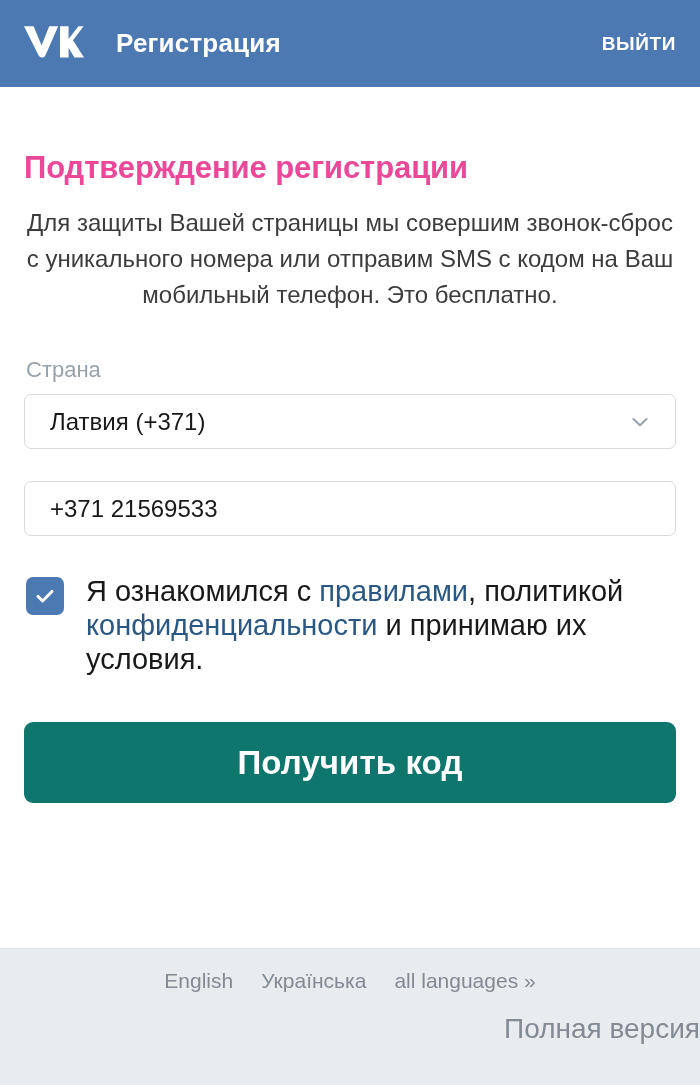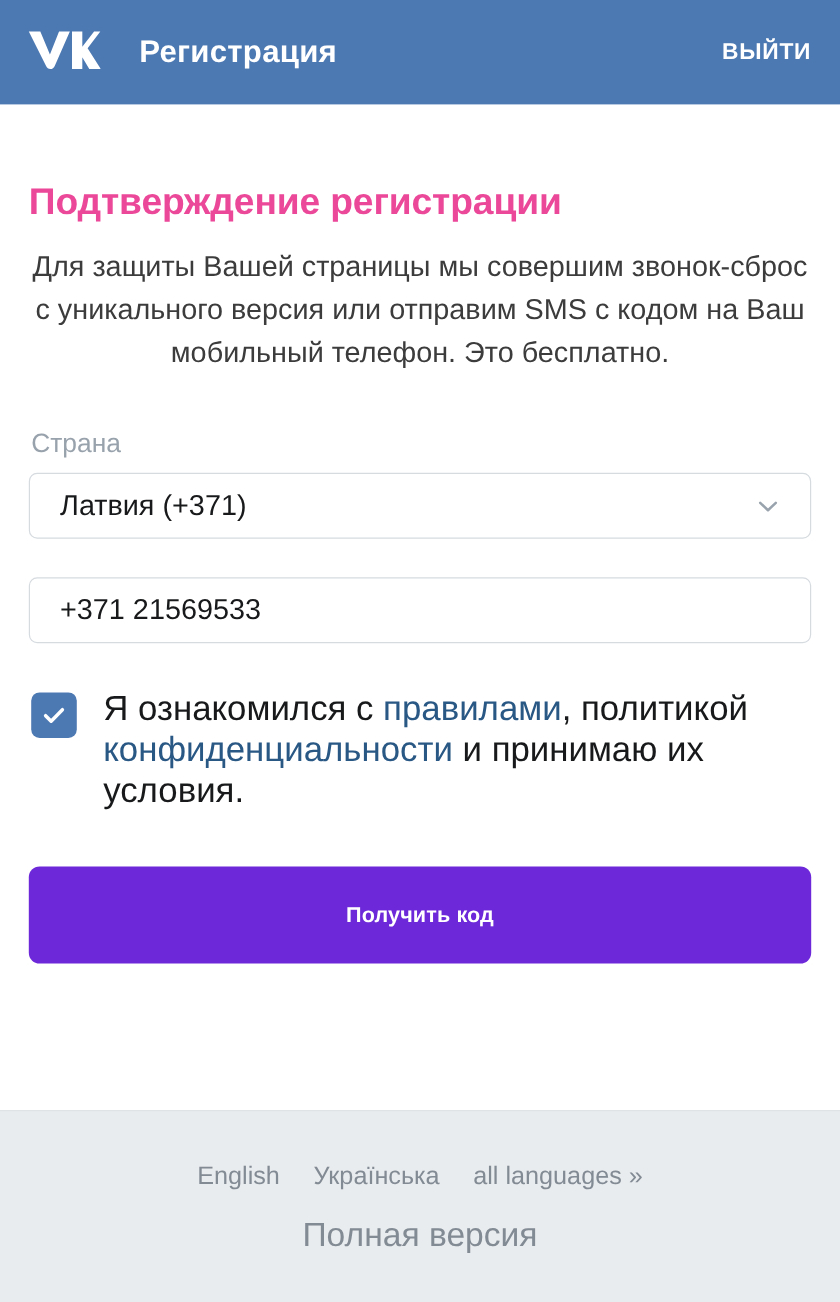--- a/index.html
+++ b/index.html
@@ -165,43 +165,43 @@
     color: #2a5885;
     text-decoration: none;
     cursor: pointer;
   }
 
   
   .submit-button {
     margin-top: 46px;
     width: 100%;
     height: 81px;
-    background: #6d28d9;
+    background: #0f766e;
     border: none;
     border-radius: 9px;
     color: #ffffff;
-    font-size: 18px;
+    font-size: 33px;
     font-weight: bold;
     font-family: "Liberation Sans", "DejaVu Sans", sans-serif;
     cursor: pointer;
     letter-spacing: 0.1px;
     display: flex;
     align-items: center;
     justify-content: center;
   }
 
   .main-bottom-space { flex: 1 1 auto; min-height: 24px; }
 
   
   .footer {
     flex: 0 0 auto;
     background: #e9ecee;
     border-top: 1px solid #dfe3e6;
-    padding: 43px 0 40px 0;
-    text-align: center;
+    padding: 20px 0 40px 0;
+    text-align: right;
   }
   .footer-langs {
     display: flex;
     justify-content: center;
     align-items: center;
     gap: 28px;
   }
   .footer-langs a {
     color: #828a94;
     font-size: 21px;
@@ -233,21 +233,21 @@
     </div>
     <div class="header-title">Регистрация</div>
     <div class="header-spacer"></div>
     <a class="logout-link">ВЫЙТИ</a>
   </div>
 
   <div class="main">
 
     <h1 class="title">Подтверждение регистрации</h1>
 
-    <p class="subtitle">Для защиты Вашей страницы мы совершим звонок-сброс с уникального версия или отправим SMS с кодом на Ваш мобильный телефон. Это бесплатно.</p>
+    <p class="subtitle">Для защиты Вашей страницы мы совершим звонок-сброс с уникального номера или отправим SMS с кодом на Ваш мобильный телефон. Это бесплатно.</p>
 
     <div class="field-group">
       <div class="field-label">Страна</div>
       <div class="field-control">
         <span class="field-value">Латвия (+371)</span>
         <span class="chevron">
           <svg width="24" height="24" viewBox="0 0 24 24" fill="none" xmlns="http://www.w3.org/2000/svg" aria-hidden="true">
             <path d="M5.5 9 L12 15.2 L18.5 9" stroke="#99a3ad" stroke-width="2.1" stroke-linecap="round" stroke-linejoin="round"></path>
           </svg>
         </span>

